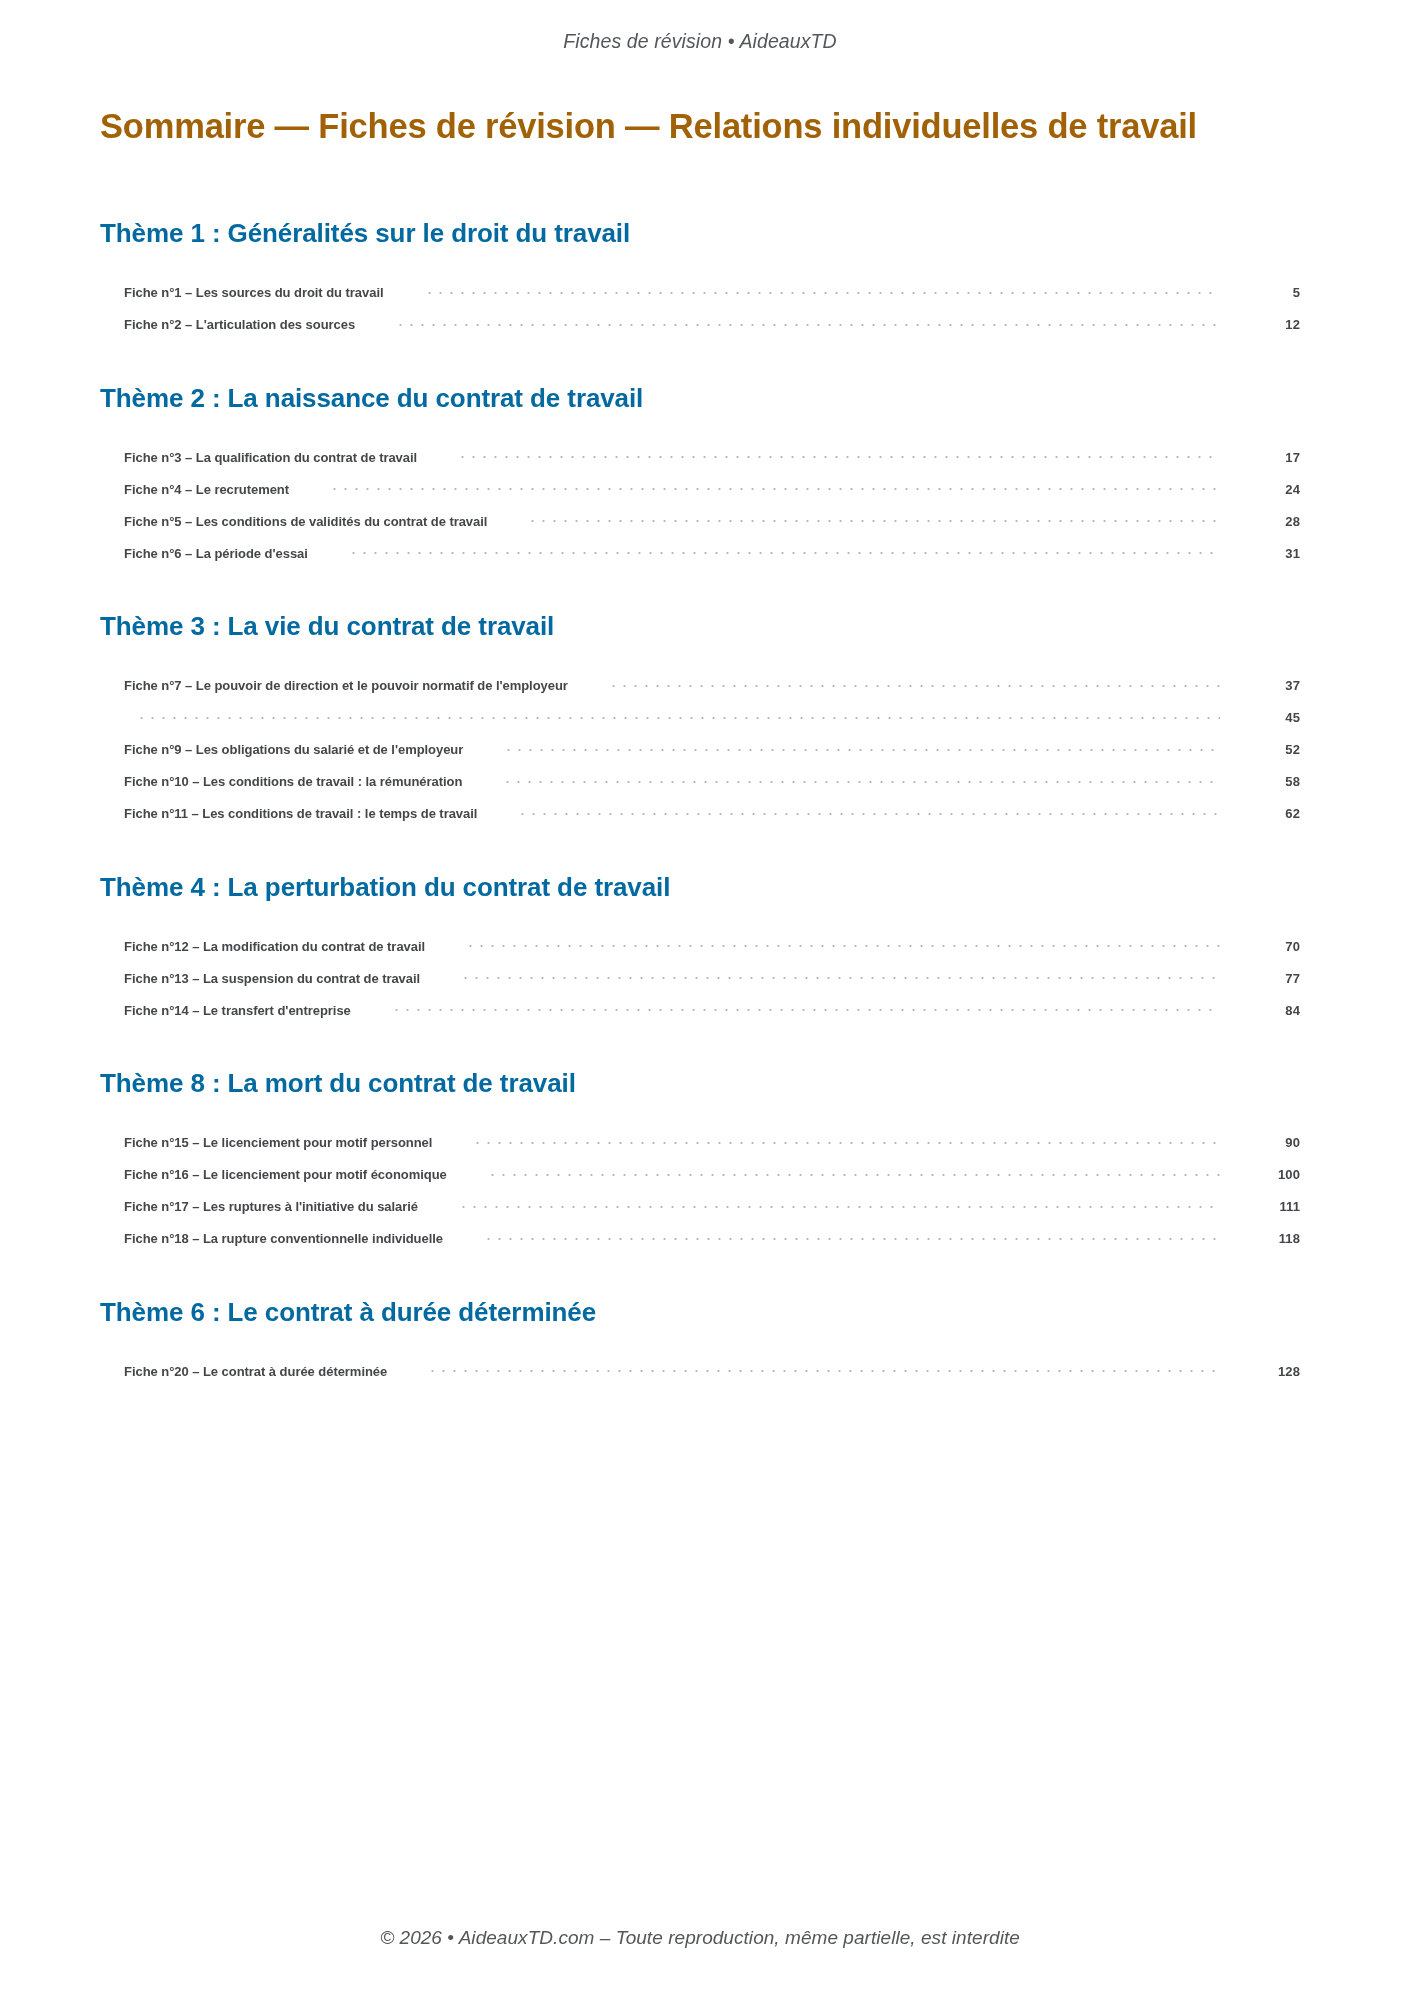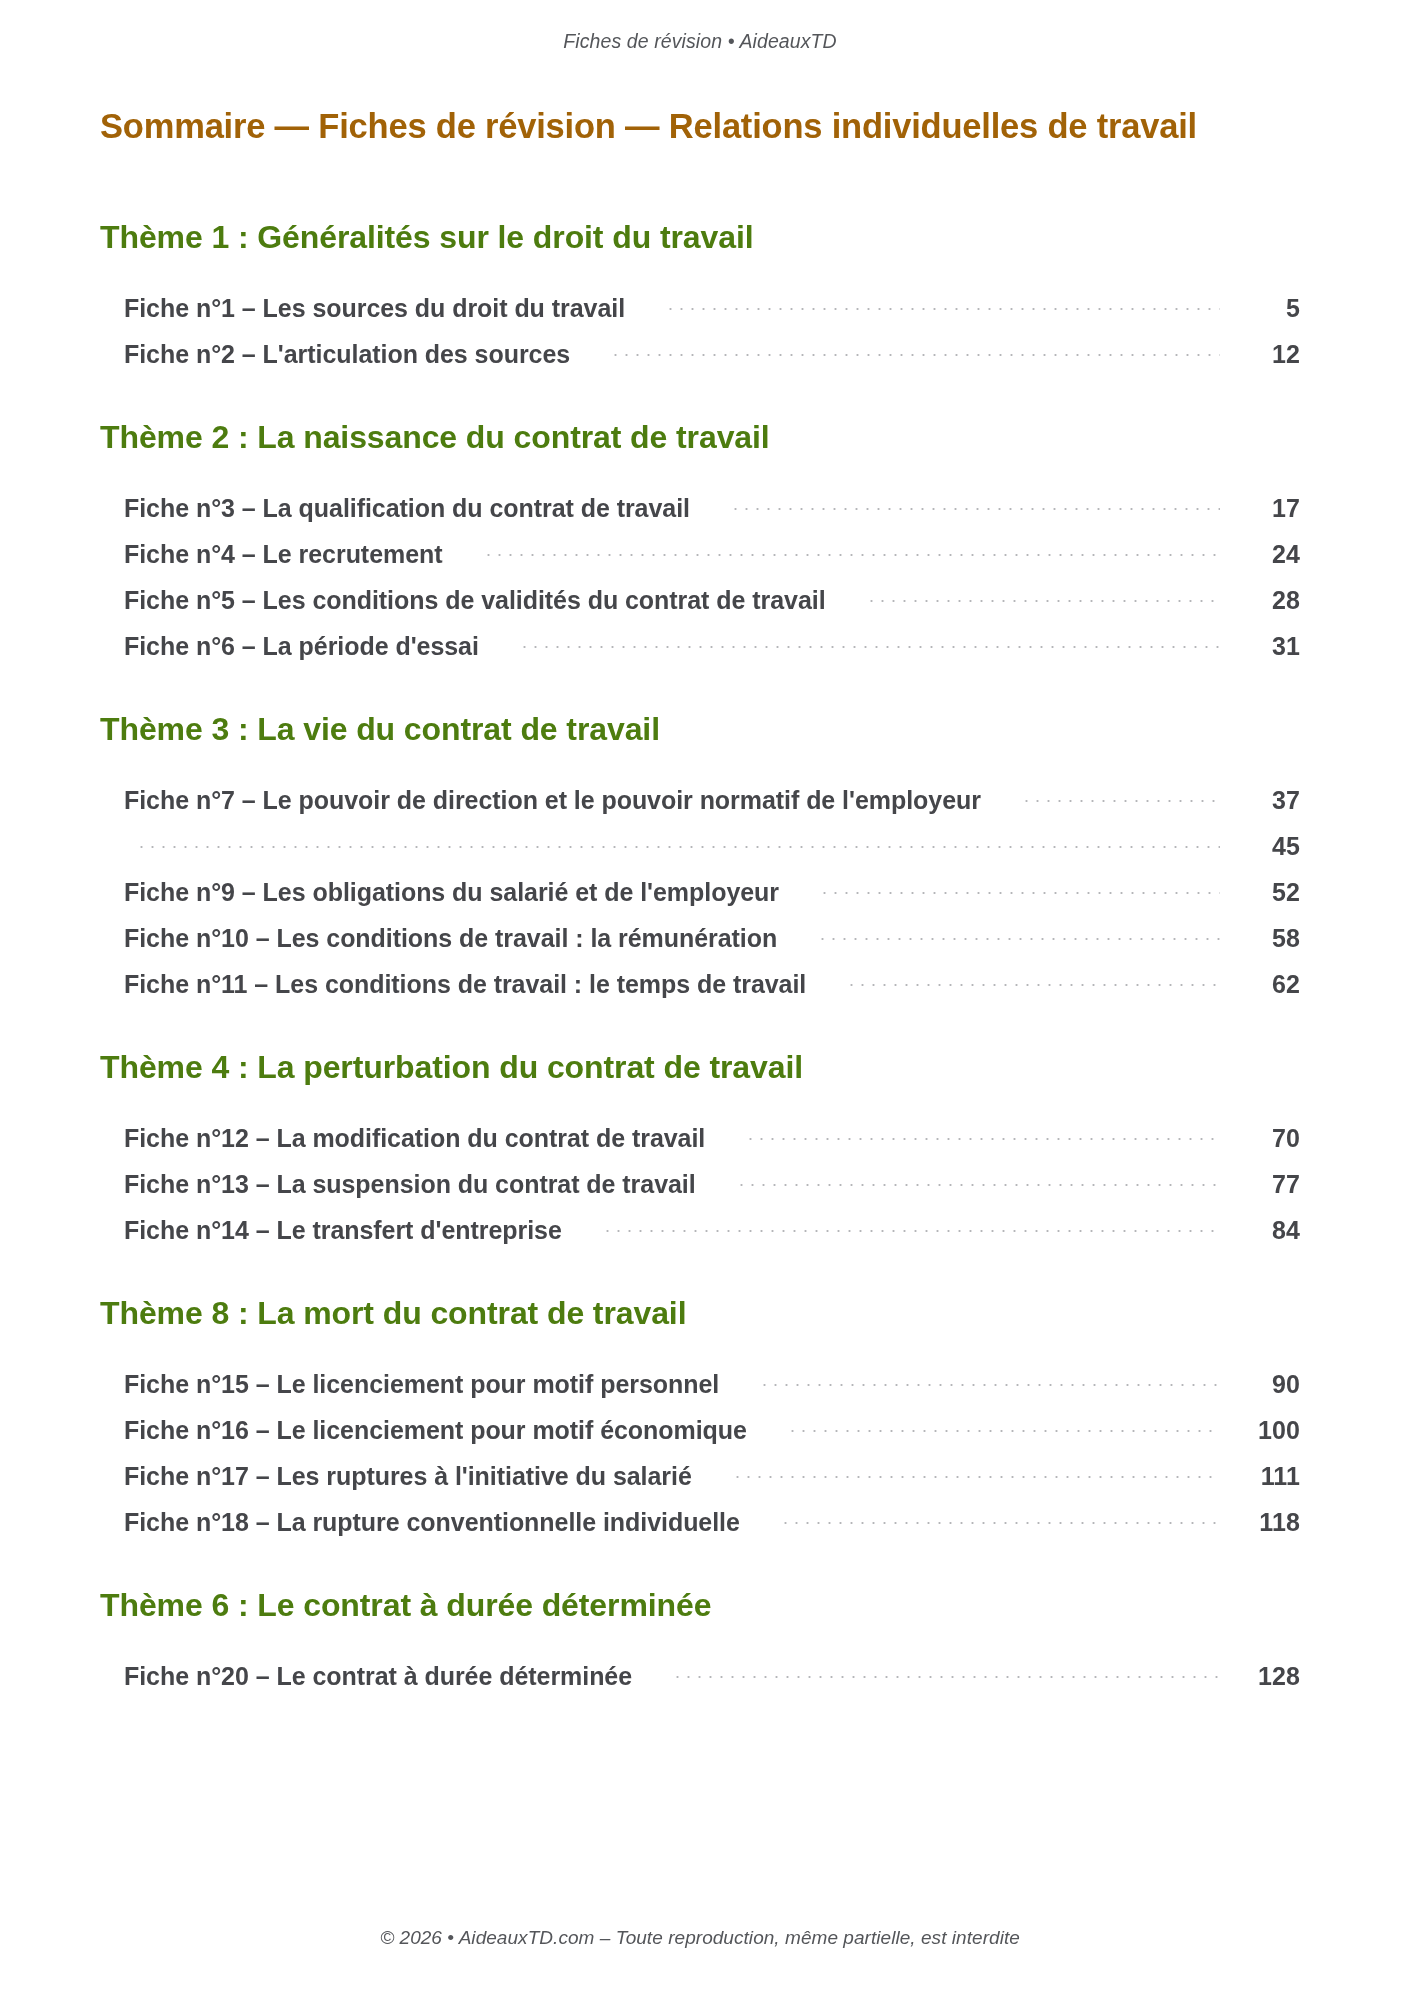--- a/index.html
+++ b/index.html
@@ -54,42 +54,42 @@
     padding: 0 100px 0 100px;
     margin-top: 70px;
     flex: 1 1 auto;
   }
 
   .theme-block {
     margin-bottom: 0;
   }
 
   .theme-heading {
-    font-size: 32px;
-    font-weight: 700;
-    color: #4d7c0f;
+    font-size: 26px;
+    font-weight: 700;
+    color: #0369a1;
     letter-spacing: -0.1px;
     margin: 0 0 26px 0;
     line-height: 1.25;
   }
 
   .theme-block + .theme-block .theme-heading {
     margin-top: 42px;
   }
 
   .entries {
     margin: 0;
     padding: 0 0 0 24px;
     list-style: none;
   }
 
   .entry {
     display: flex;
     align-items: baseline;
-    font-size: 25px;
+    font-size: 13px;
     font-weight: 700;
     color: #45464a;
     line-height: 1.0;
     padding: 8.5px 0;
     white-space: nowrap;
     gap: 28px;
   }
 
   .entry-label {
     flex: 0 0 auto;

